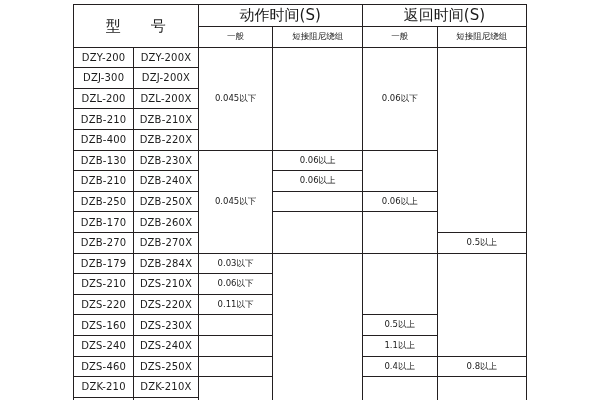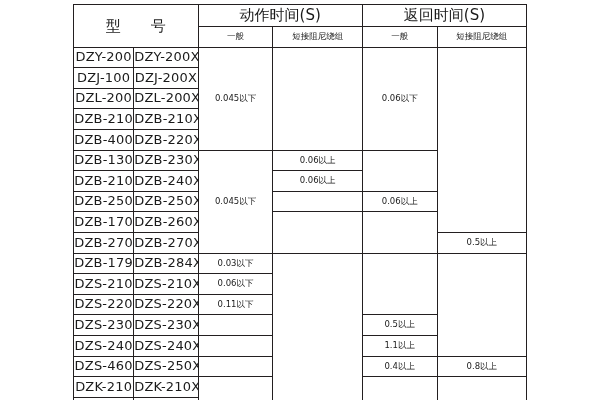--- a/index.html
+++ b/index.html
@@ -38,21 +38,21 @@
     line-height: 1.1;
     height: 19.6px;
     overflow: hidden;
     white-space: nowrap;
   }
   table.spec th.hdr-top {
     font-size: 15px;
     height: 21px;
   }
   table.spec td.model {
-    font-size: 13px;
+    font-size: 10px;
     letter-spacing: 0.2px;
   }
   table.spec td.val {
     font-size: 8.5px;
   }
   .col-a { width: 58px; }
   .col-b { width: 62px; }
   .col-c { width: 72px; }
   .col-d { width: 86px; }
   .col-e { width: 72px; }
@@ -87,21 +87,21 @@
     <tbody id="tbody">
         <tr>
           <td class="model">DZY-200</td>
           <td class="model">DZY-200X</td>
           <td class="val" style="border-bottom: none;"></td>
           <td class="val" style="border-bottom: none;"></td>
           <td class="val" style="border-bottom: none;"></td>
           <td class="val" style="border-bottom: none;"></td>
         </tr>
         <tr>
-          <td class="model">DZJ-100</td>
+          <td class="model">DZJ-300</td>
           <td class="model">DZJ-200X</td>
           <td class="val" style="border-bottom: none; border-top: none;"></td>
           <td class="val" style="border-bottom: none; border-top: none;"></td>
           <td class="val" style="border-bottom: none; border-top: none;"></td>
           <td class="val" style="border-bottom: none; border-top: none;"></td>
         </tr>
         <tr>
           <td class="model">DZL-200</td>
           <td class="model">DZL-200X</td>
           <td class="val" style="border-bottom: none; border-top: none;">0.045以下</td>
@@ -183,21 +183,21 @@
         </tr>
         <tr>
           <td class="model">DZS-220</td>
           <td class="model">DZS-220X</td>
           <td class="val">0.11以下</td>
           <td class="val" style="border-bottom: none; border-top: none;"></td>
           <td class="val" style="border-top: none;"></td>
           <td class="val" style="border-bottom: none; border-top: none;"></td>
         </tr>
         <tr>
-          <td class="model">DZS-230</td>
+          <td class="model">DZS-160</td>
           <td class="model">DZS-230X</td>
           <td class="val"></td>
           <td class="val" style="border-bottom: none; border-top: none;"></td>
           <td class="val">0.5以上</td>
           <td class="val" style="border-bottom: none; border-top: none;"></td>
         </tr>
         <tr>
           <td class="model">DZS-240</td>
           <td class="model">DZS-240X</td>
           <td class="val"></td>

